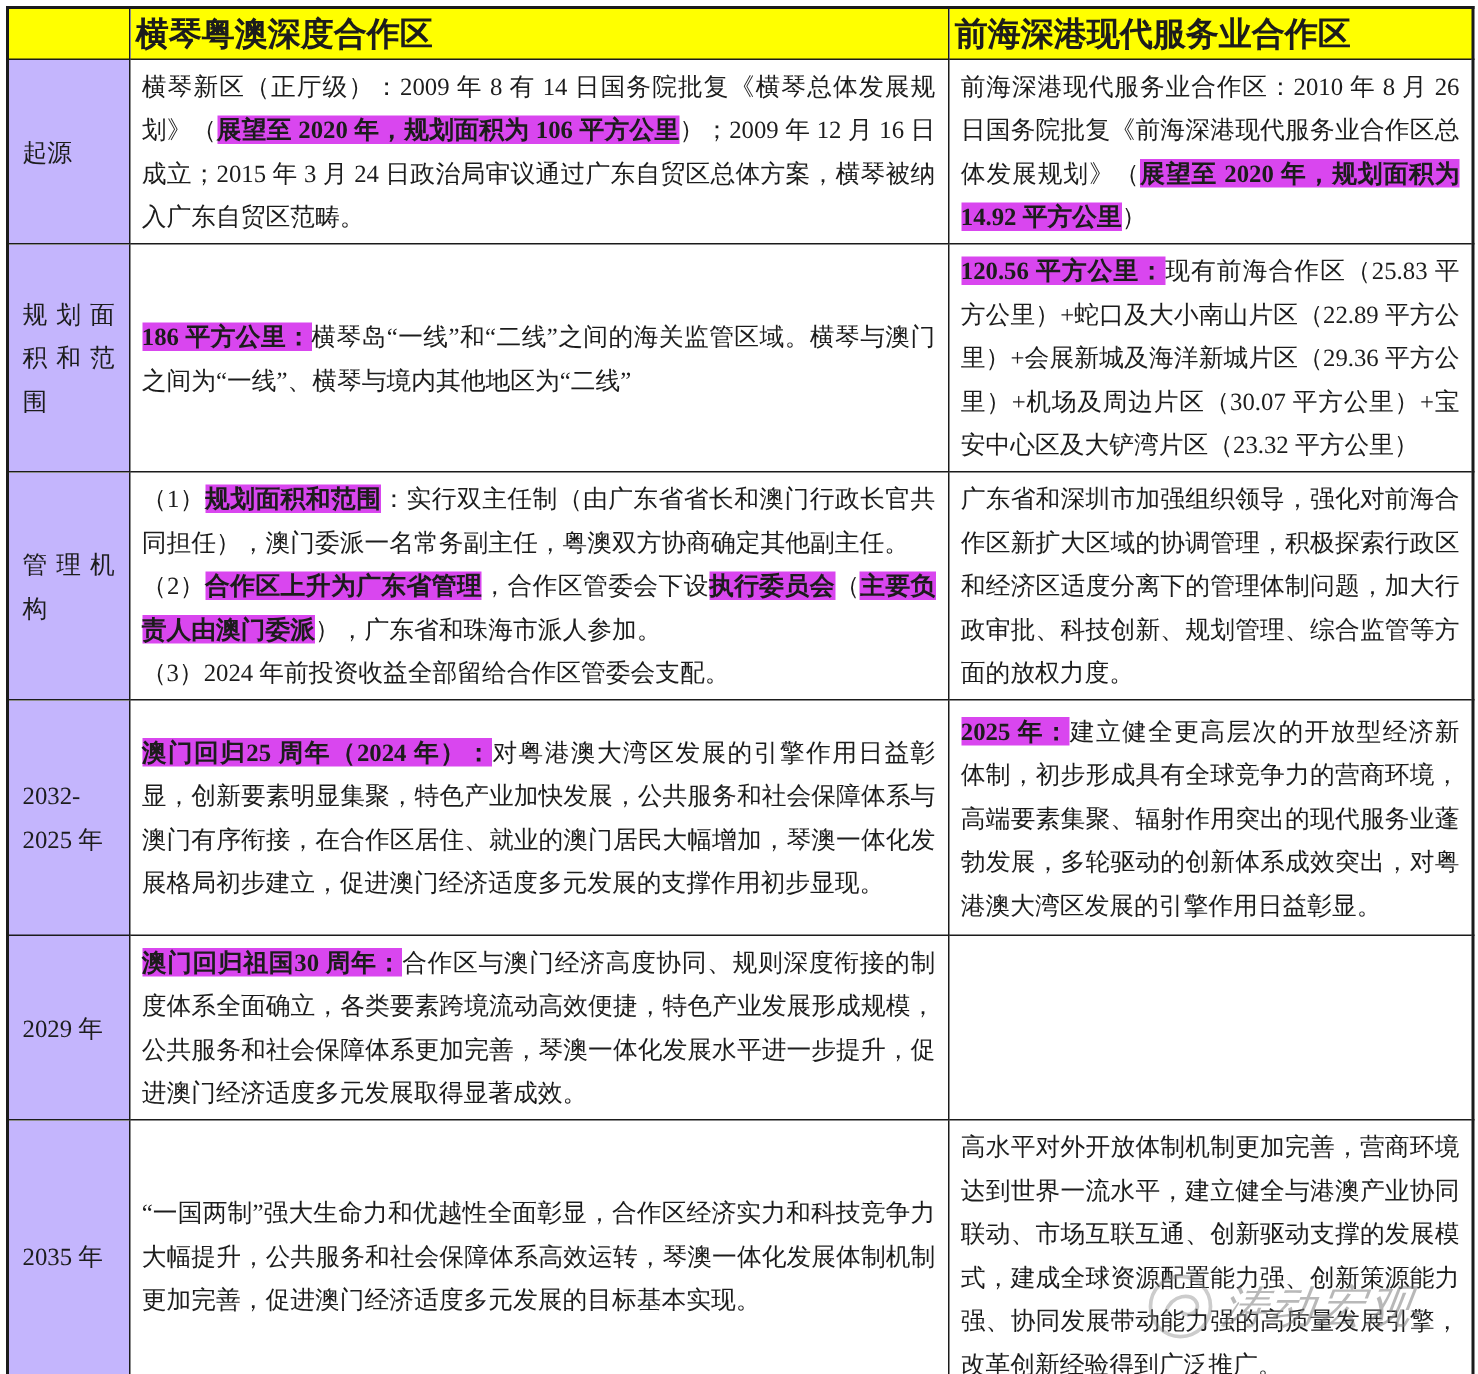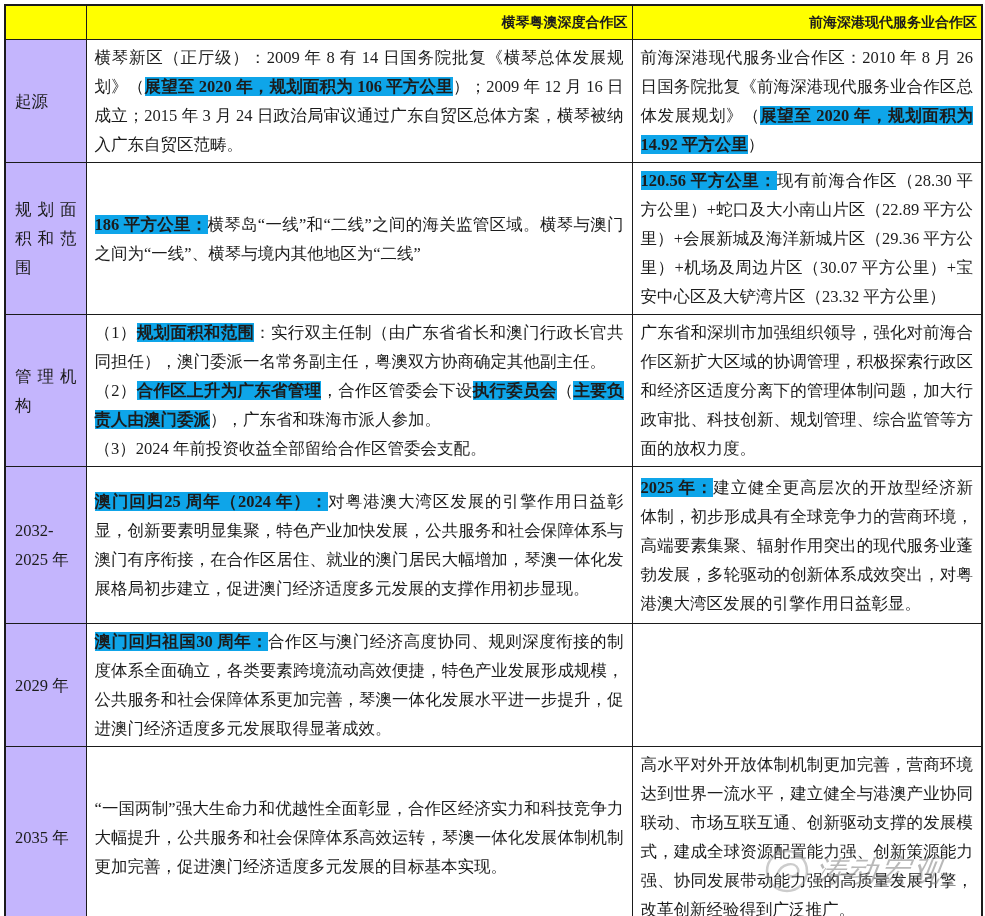--- a/index.html
+++ b/index.html
@@ -12,32 +12,32 @@
     position:absolute;left:4px;top:4px;width:977px;
     border-collapse:collapse;table-layout:fixed;
     border:2.5px solid #1b1b1b;
   }
   th,td{
     border:1.6px solid #1b1b1b;
     font-size:16.5px;line-height:29px;font-weight:normal;
     vertical-align:middle;overflow:hidden;
   }
   thead th{
-    background:#FFFF00;font-weight:bold;text-align:right;
-    font-size:14px;padding:2px 4px;
+    background:#FFFF00;font-weight:bold;text-align:left;
+    font-size:22px;padding:2px 4px;
   }
   .label-cell{
     padding:2px 9px;text-align:justify;text-justify:inter-ideograph;
     background:#c4b5fd;
   }
   .content-cell{
     padding:3px 8px;text-align:justify;text-justify:inter-ideograph;
   }
   .content-cell p{margin:0;}
-  .hl{background:#0ea5e9;font-weight:bold;}
+  .hl{background:#d946ef;font-weight:bold;}
   .watermark{
     position:absolute;left:763px;top:841px;width:215px;height:60px;
     display:flex;align-items:center;pointer-events:none;
   }
   .watermark-text{
     font-size:30px;font-style:italic;letter-spacing:2px;
     color:rgba(125,125,125,0.55);transform:skewX(-8deg);
     white-space:nowrap;font-family:"Liberation Serif","DejaVu Serif",serif;
   }
   .watermark-logo{opacity:0.45;margin-right:4px;flex:0 0 auto;}
@@ -67,21 +67,21 @@
       <td class="content-cell">
           <p><span>前海深港现代服务业合作区：2010 年 8 月 26 日国务院批复《前海深港现代服务业合作区总体发展规划》（</span><span class="hl">展望至 2020 年，规划面积为 14.92 平方公里</span><span>）</span></p>
         </td>
     </tr>
     <tr style="height:147px;">
       <th class="label-cell">规划面积和范围</th>
       <td class="content-cell">
           <p><span class="hl">186 平方公里：</span><span>横琴岛“一线”和“二线”之间的海关监管区域。横琴与澳门之间为“一线”、横琴与境内其他地区为“二线”</span></p>
         </td>
       <td class="content-cell">
-          <p><span class="hl">120.56 平方公里：</span><span>现有前海合作区（28.30 平方公里）+蛇口及大小南山片区（22.89 平方公里）+会展新城及海洋新城片区（29.36 平方公里）+机场及周边片区（30.07 平方公里）+宝安中心区及大铲湾片区（23.32 平方公里）</span></p>
+          <p><span class="hl">120.56 平方公里：</span><span>现有前海合作区（25.83 平方公里）+蛇口及大小南山片区（22.89 平方公里）+会展新城及海洋新城片区（29.36 平方公里）+机场及周边片区（30.07 平方公里）+宝安中心区及大铲湾片区（23.32 平方公里）</span></p>
         </td>
     </tr>
     <tr style="height:148px;">
       <th class="label-cell">管理机构</th>
       <td class="content-cell">
           <p><span>（1）</span><span class="hl">规划面积和范围</span><span>：实行双主任制（由广东省省长和澳门行政长官共同担任），澳门委派一名常务副主任，粤澳双方协商确定其他副主任。</span></p>
           <p><span>（2）</span><span class="hl">合作区上升为广东省管理</span><span>，合作区管委会下设</span><span class="hl">执行委员会</span><span>（</span><span class="hl">主要负责人由澳门委派</span><span>），广东省和珠海市派人参加。</span></p>
           <p><span>（3）2024 年前投资收益全部留给合作区管委会支配。</span></p>
         </td>
       <td class="content-cell">

